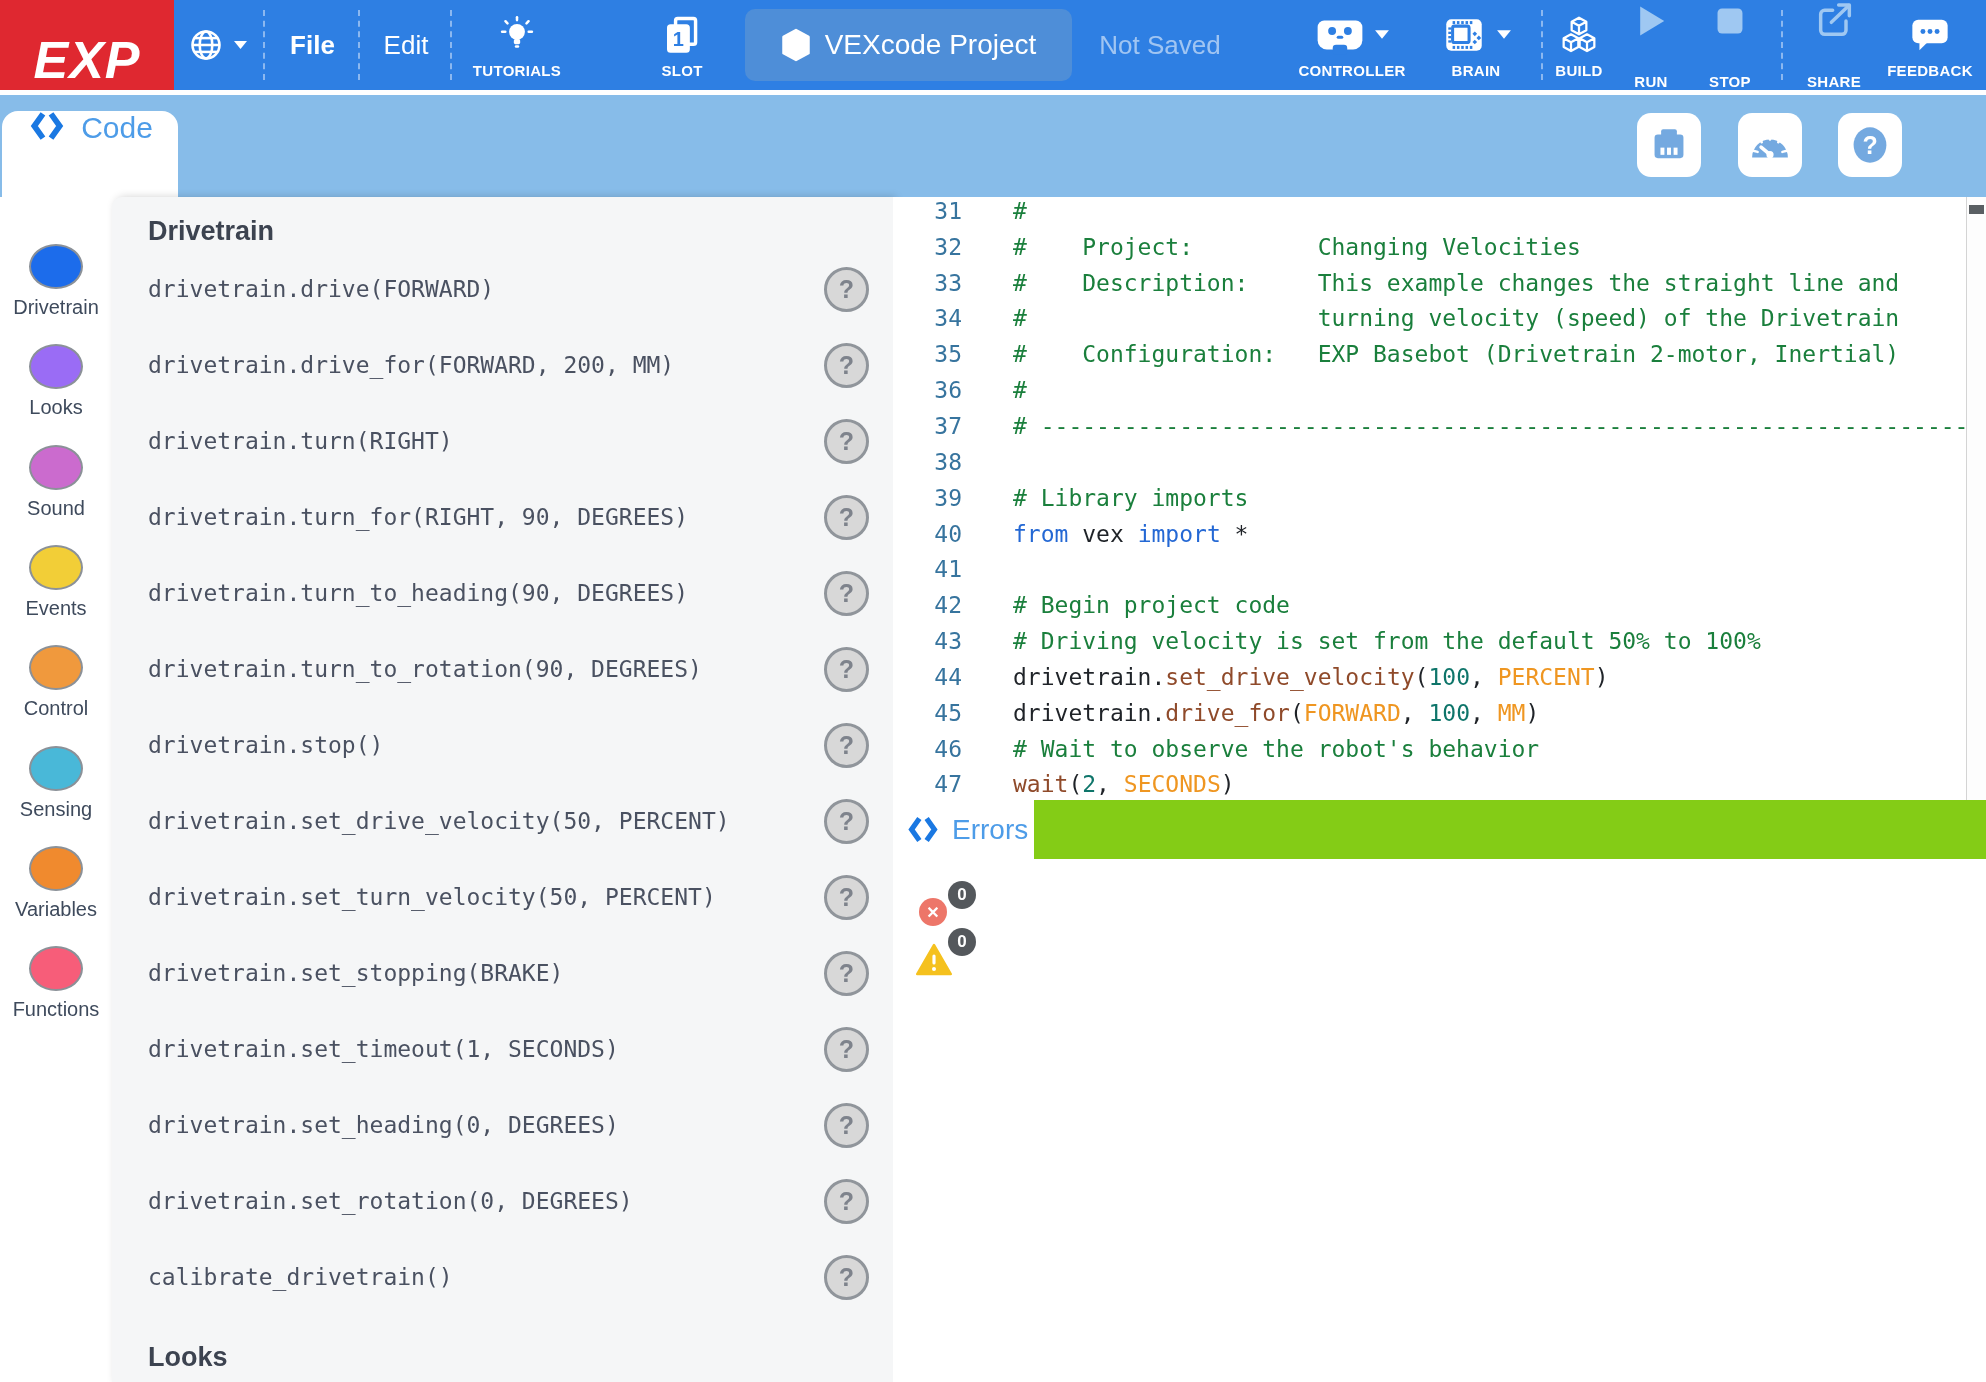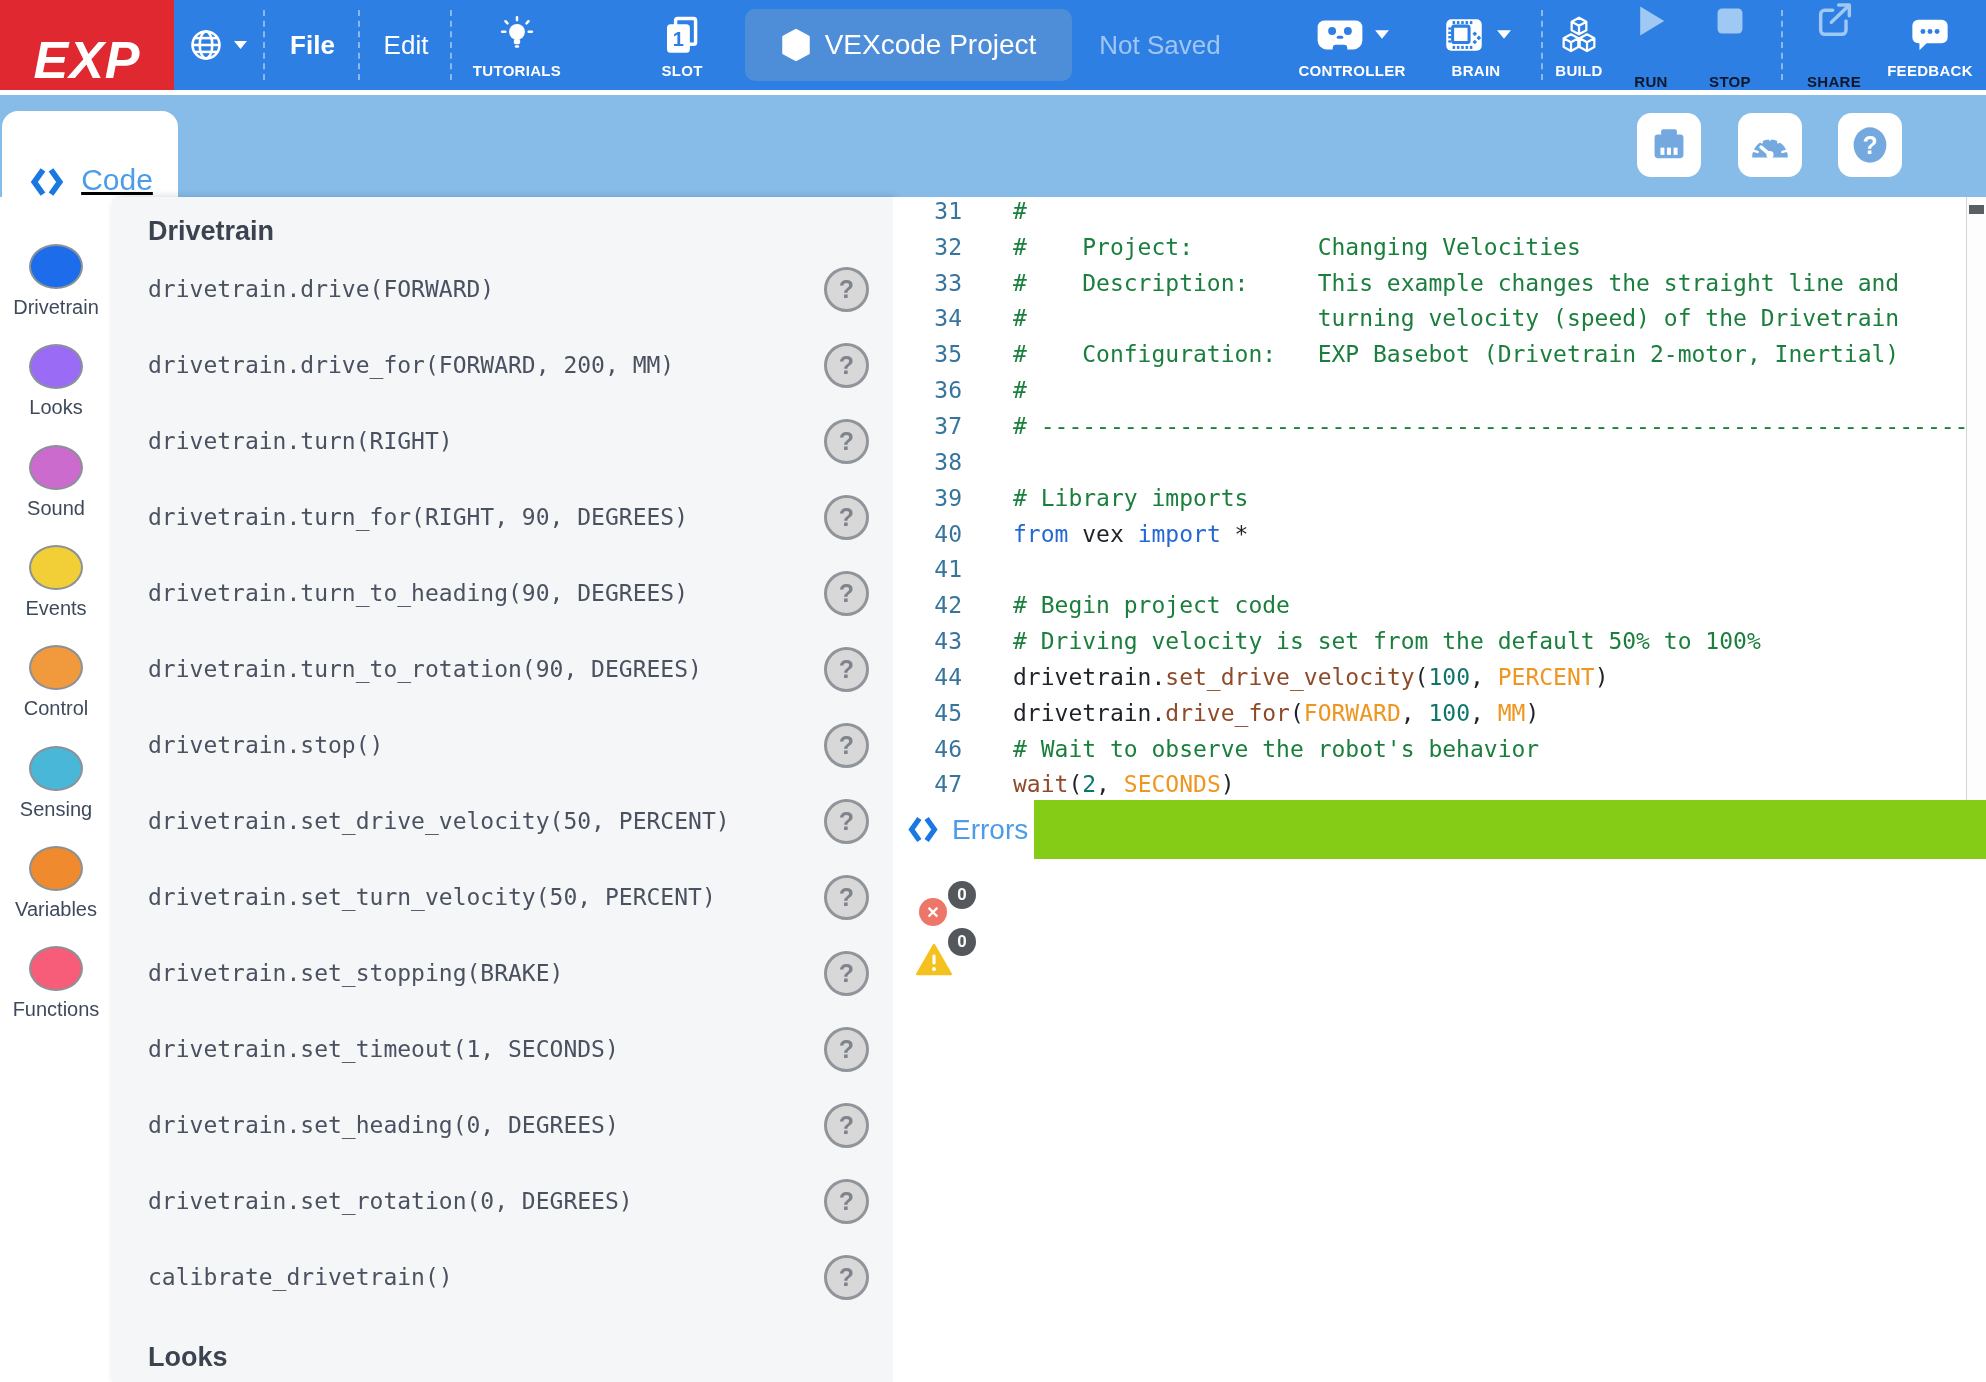--- a/index.html
+++ b/index.html
@@ -17,26 +17,26 @@
     align-items:center;justify-content:center;color:#fff;}
   .tb-menu{font-size:26px;color:#fff;}
   .tb-iconrow{display:flex;align-items:center;gap:9px;height:48px;}
   .tb-label{font-size:15px;font-weight:700;letter-spacing:.3px;margin-top:3px;color:#fff;}
   .tb-sep{position:absolute;top:10px;bottom:10px;width:0;border-left:2px dashed rgba(255,255,255,.45);}
   .tb-project{position:absolute;left:745px;top:9px;width:327px;height:72px;border-radius:10px;
     background:#4e8ed8;display:flex;align-items:center;justify-content:center;gap:14px;cursor:pointer;}
   .tb-project span{color:#fff;font-size:28px;font-weight:500;}
   .tb-notsaved{position:absolute;left:1080px;top:0;width:160px;height:90px;display:flex;
     align-items:center;justify-content:center;font-size:26px;color:rgba(255,255,255,.55);}
-  .disabled .tb-label{color:#0f172a;margin-top:32px;}
+  .disabled .tb-label{color:#ffffff;margin-top:32px;}
   
   .hairline{position:absolute;left:0;top:90px;width:1986px;height:5px;background:#ffffff;}
   .subbar{position:absolute;left:0;top:95px;width:1986px;height:102px;background:#87bce9;}
   .code-tab{position:absolute;left:2px;top:111px;width:176px;height:86px;background:#ffffff;
-    border-radius:16px 16px 0 0;display:flex;align-items:flex-end;justify-content:center;gap:14px;cursor:pointer;text-decoration:underline;}
+    border-radius:16px 16px 0 0;display:flex;align-items:flex-start;justify-content:center;gap:14px;cursor:pointer;}
   .code-tab .tab-text{font-size:30px;font-weight:500;color:#4d9ce8;}
   .sub-btn{position:absolute;top:113px;width:64px;height:64px;background:#ffffff;border-radius:14px;
     display:flex;align-items:center;justify-content:center;cursor:pointer;}
   
   .left-rail{position:absolute;left:0;top:197px;width:112px;height:1185px;background:#ffffff;}
   .cat{position:absolute;left:0;width:112px;height:96px;display:flex;flex-direction:column;
     align-items:center;cursor:pointer;}
   .cat-circle{width:54px;height:45px;border-radius:50%;border:2.5px solid #8b9198;box-sizing:border-box;}
   .cat-label{margin-top:7px;font-size:20px;color:#3e4a5c;}
   

